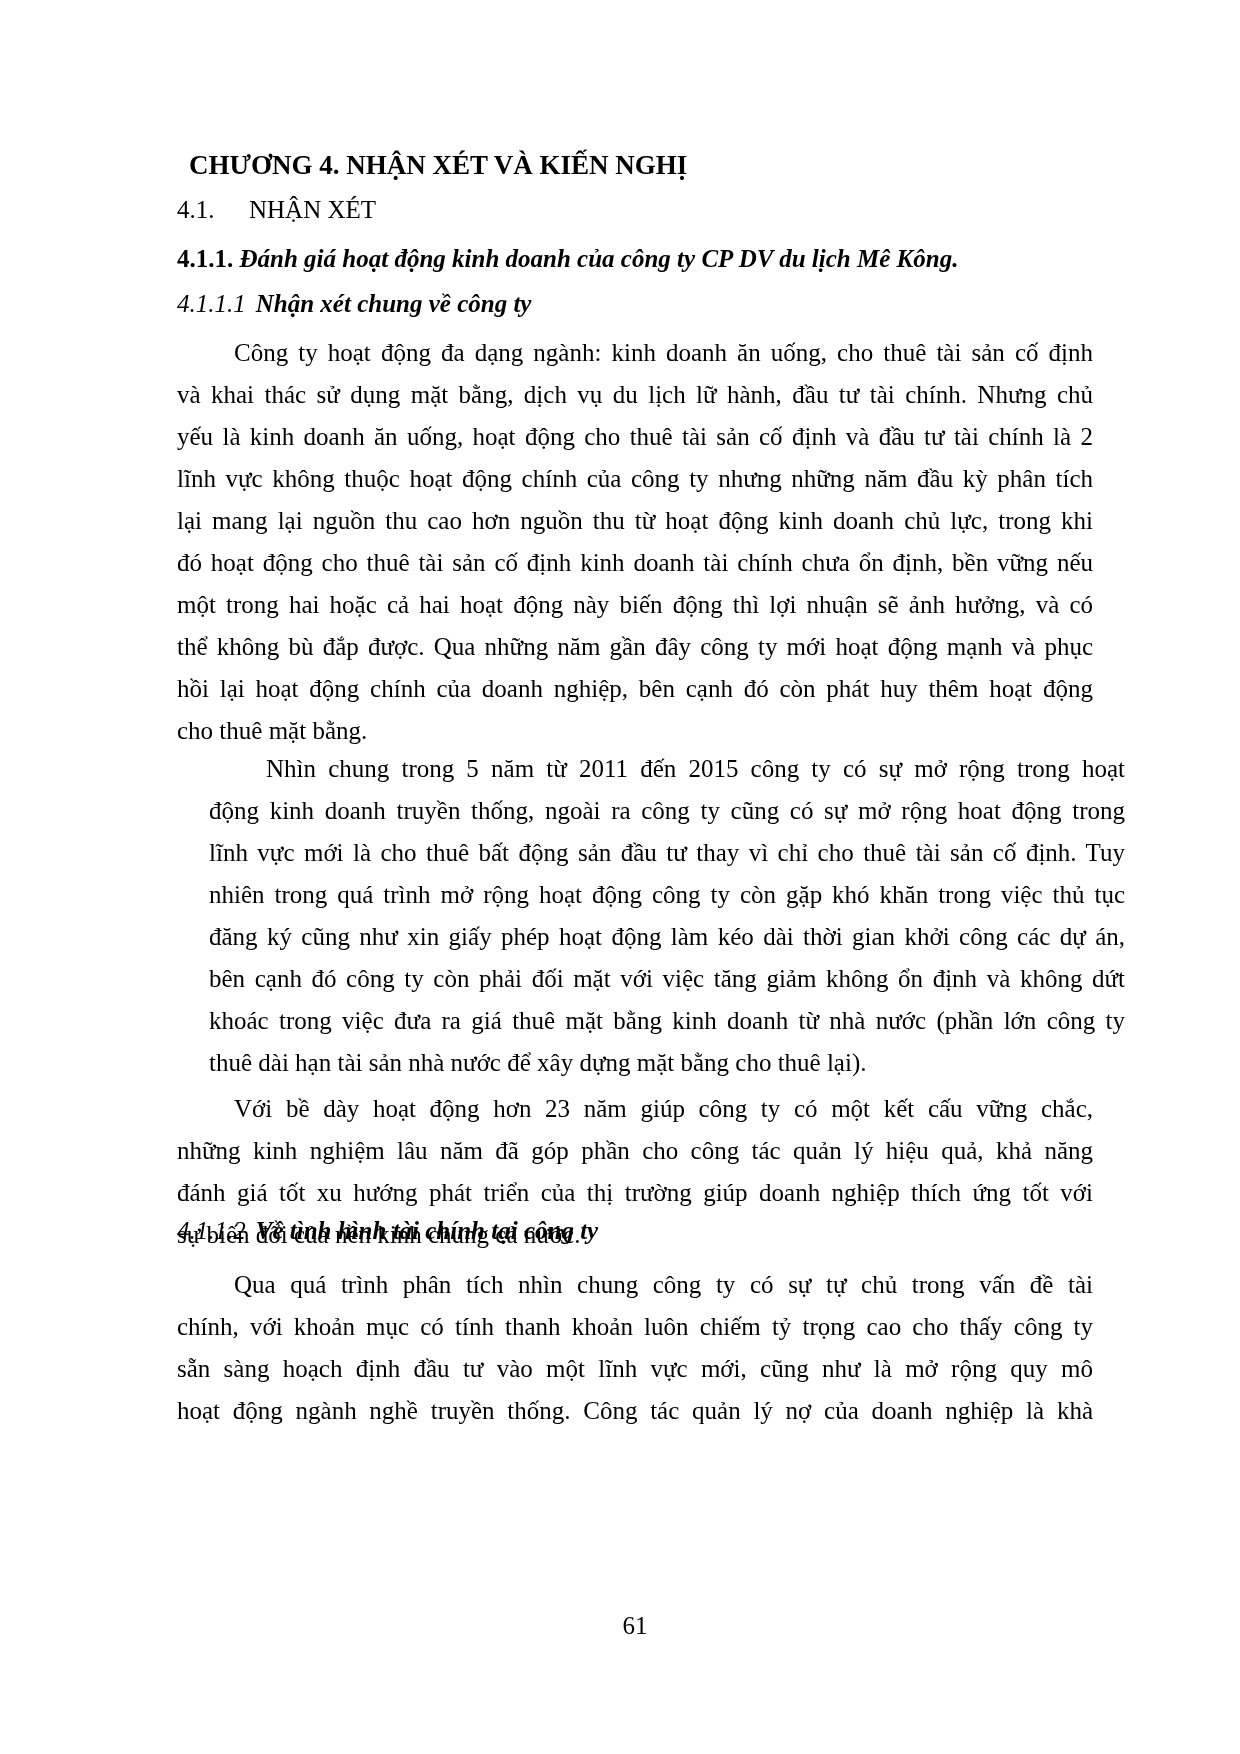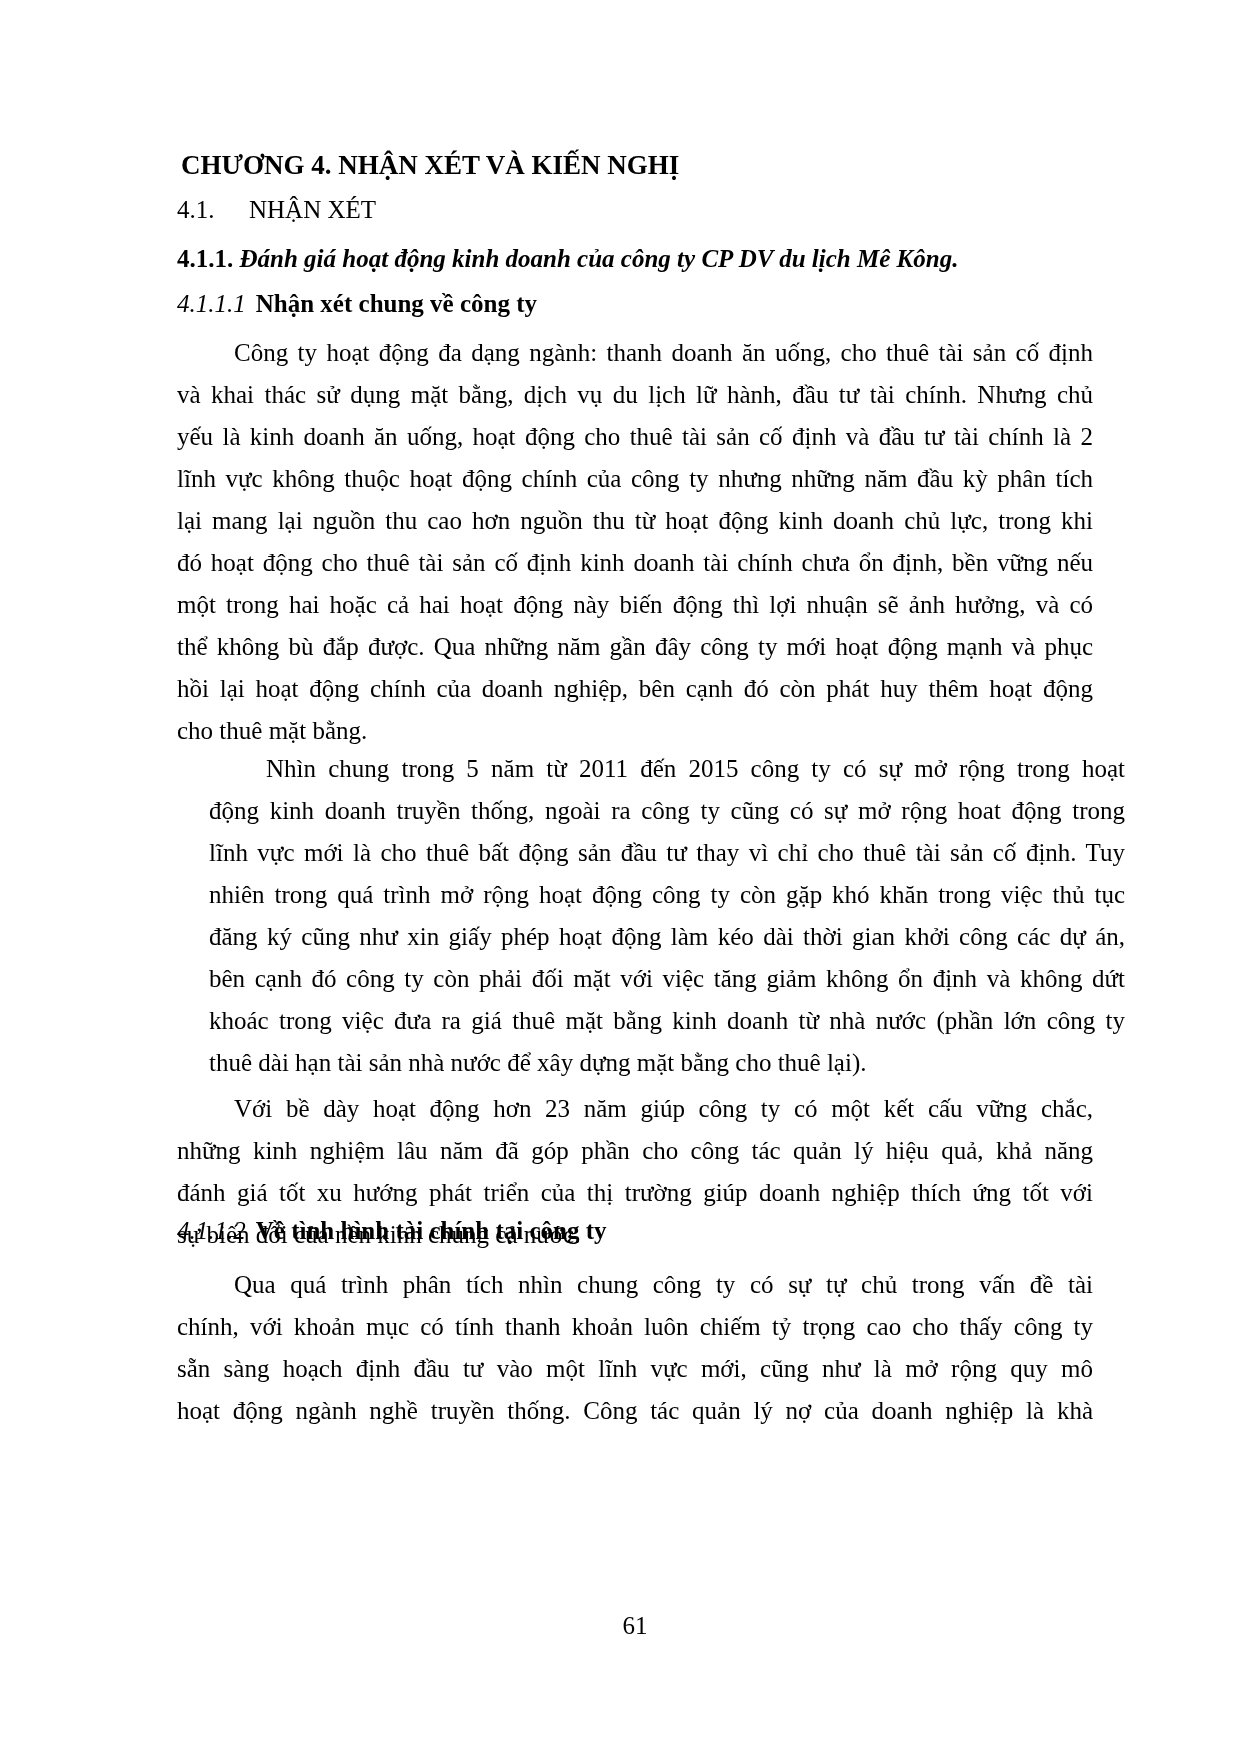--- a/index.html
+++ b/index.html
@@ -1,26 +1,26 @@
 <!DOCTYPE html>
 <html><head>
 <meta charset="utf-8">
 <style>
   html, body { margin: 0; padding: 0; background: #ffffff; }
   body { width: 1240px; height: 1754px; position: relative; overflow: hidden;
          font-family: "Liberation Serif", "DejaVu Serif", serif; color: #000; }
   .page { position: absolute; left: 177px; top: 0; width: 916px; }
-  .h-chapter { position: absolute; top: 150px; left: 4px; font-size: 27px; font-weight: bold; white-space: nowrap; }
+  .h-chapter { position: absolute; top: 150px; left: 12px; font-size: 27px; font-weight: bold; white-space: nowrap; }
   .h-sec { position: absolute; top: 196px; left: 0; font-size: 25px; font-weight: normal; white-space: nowrap; }
   .h-sec .num { display: inline-block; width: 72px; }
   .h-sub { position: absolute; top: 245px; left: 0; font-size: 25px; font-weight: bold; white-space: nowrap; }
   .h-sub .title { font-style: italic; }
   .h-subsub { position: absolute; left: 0; font-size: 25px; white-space: nowrap; }
   .h-subsub .num { font-style: italic; margin-right: 10px; }
-  .h-subsub .title { font-weight: bold; margin-top: 24px; }
+  .h-subsub .title { font-style: italic; font-weight: bold; margin-top: 24px; }
   .para { position: absolute; left: 0; width: 916px; font-size: 25px; line-height: 42px;
           text-align: justify; text-indent: 57px; margin: 0; }
   .line { display: block; text-align: justify; text-align-last: justify; white-space: nowrap; }
   .line.last { text-align-last: left; }
   .page-number { position: absolute; top: 1612px; left: 0; width: 916px; text-align: center; font-size: 25px; }
 </style>
 </head>
 <body>
 
 <div class="page">
@@ -34,21 +34,21 @@
   <div class="h-sub">
     <span>4.1.1.</span>
     <span class="title">Đánh giá hoạt động kinh doanh của công ty CP DV du lịch Mê Kông.</span>
   </div>
 
   <div class="h-subsub" style="top:290px;">
     <span class="num">4.1.1.1</span><span class="title">Nhận xét chung về công ty</span>
   </div>
 
   <div class="para" style="top:332px;">
-    <span class="line">Công ty hoạt động đa dạng ngành: thanh doanh ăn uống, cho thuê tài sản cố định</span>
+    <span class="line">Công ty hoạt động đa dạng ngành: kinh doanh ăn uống, cho thuê tài sản cố định</span>
     <span class="line" style="text-indent:0">và khai thác sử dụng mặt bằng, dịch vụ du lịch lữ hành, đầu tư tài chính. Nhưng chủ</span>
     <span class="line" style="text-indent:0">yếu là kinh doanh ăn uống, hoạt động cho thuê tài sản cố định và đầu tư tài chính là 2</span>
     <span class="line" style="text-indent:0">lĩnh vực không thuộc hoạt động chính của công ty nhưng những năm đầu kỳ phân tích</span>
     <span class="line" style="text-indent:0">lại mang lại nguồn thu cao hơn nguồn thu từ hoạt động kinh doanh chủ lực, trong khi</span>
     <span class="line" style="text-indent:0">đó hoạt động cho thuê tài sản cố định kinh doanh tài chính chưa ổn định, bền vững nếu</span>
     <span class="line" style="text-indent:0">một trong hai hoặc cả hai hoạt động này biến động thì lợi nhuận sẽ ảnh hưởng, và có</span>
     <span class="line" style="text-indent:0">thể không bù đắp được. Qua những năm gần đây công ty mới hoạt động mạnh và phục</span>
     <span class="line" style="text-indent:0">hồi lại hoạt động chính của doanh nghiệp, bên cạnh đó còn phát huy thêm hoạt động</span>
     <span class="line last" style="text-indent:0">cho thuê mặt bằng.</span>
   </div>

